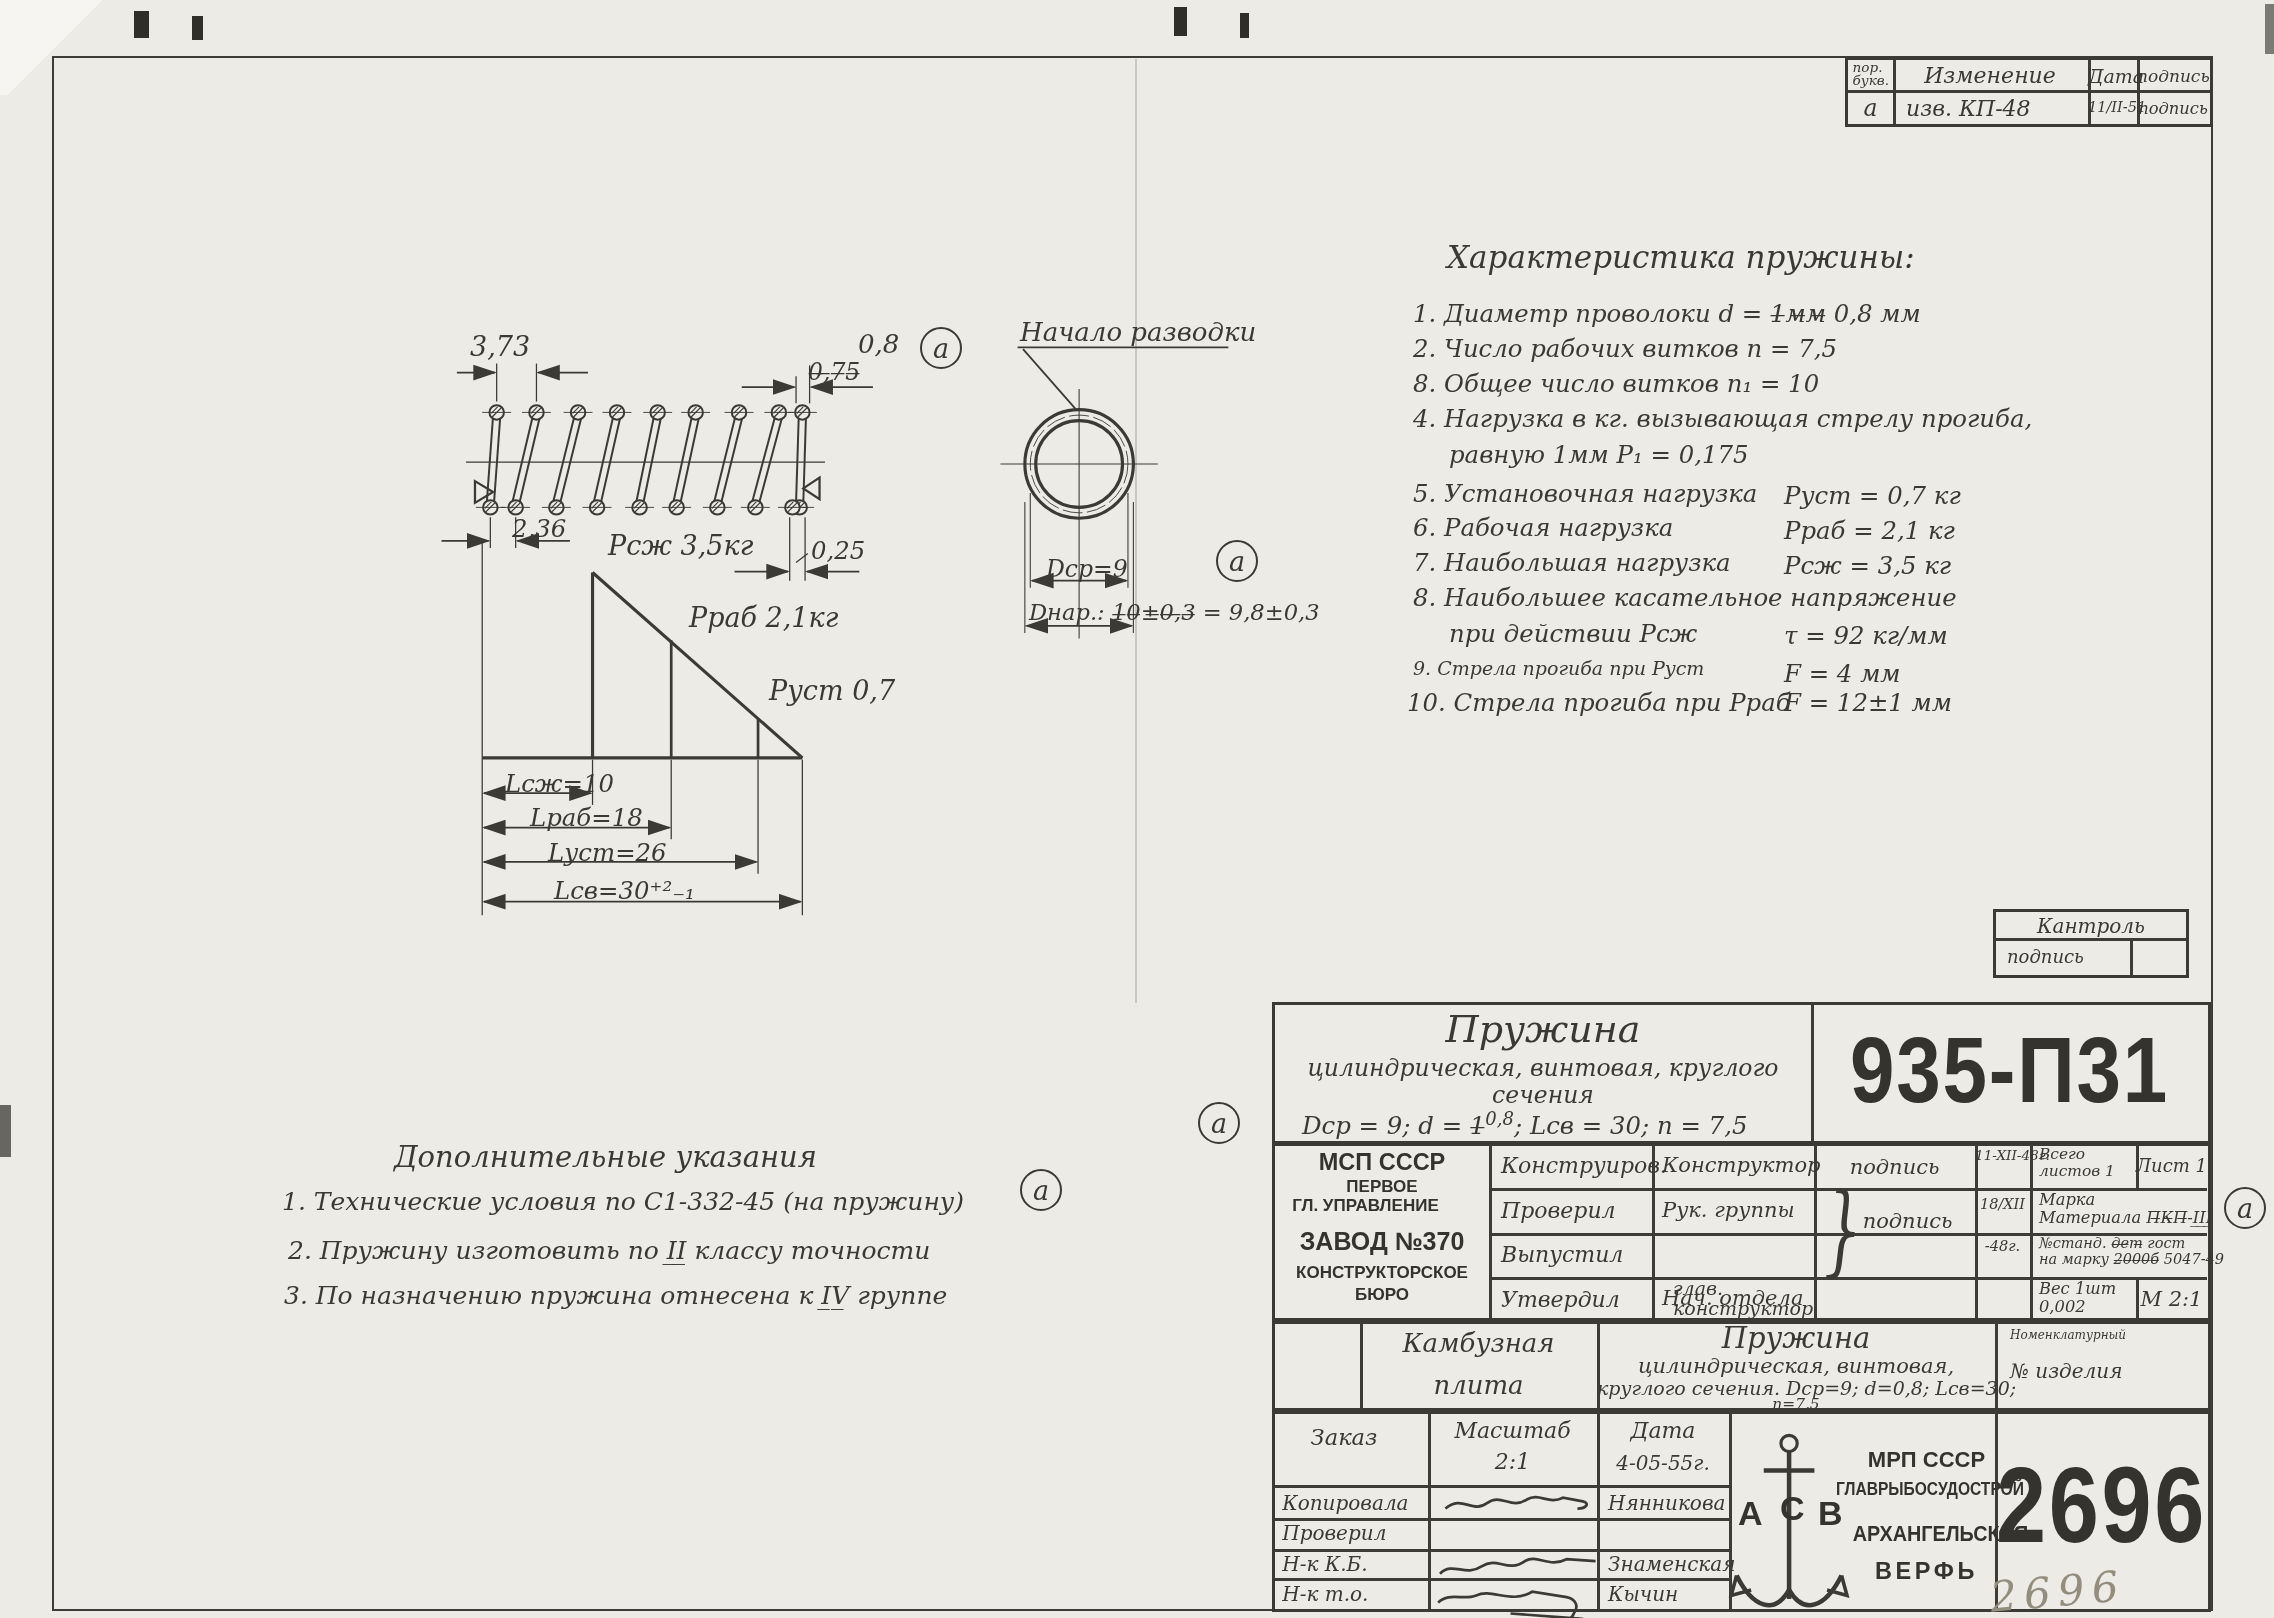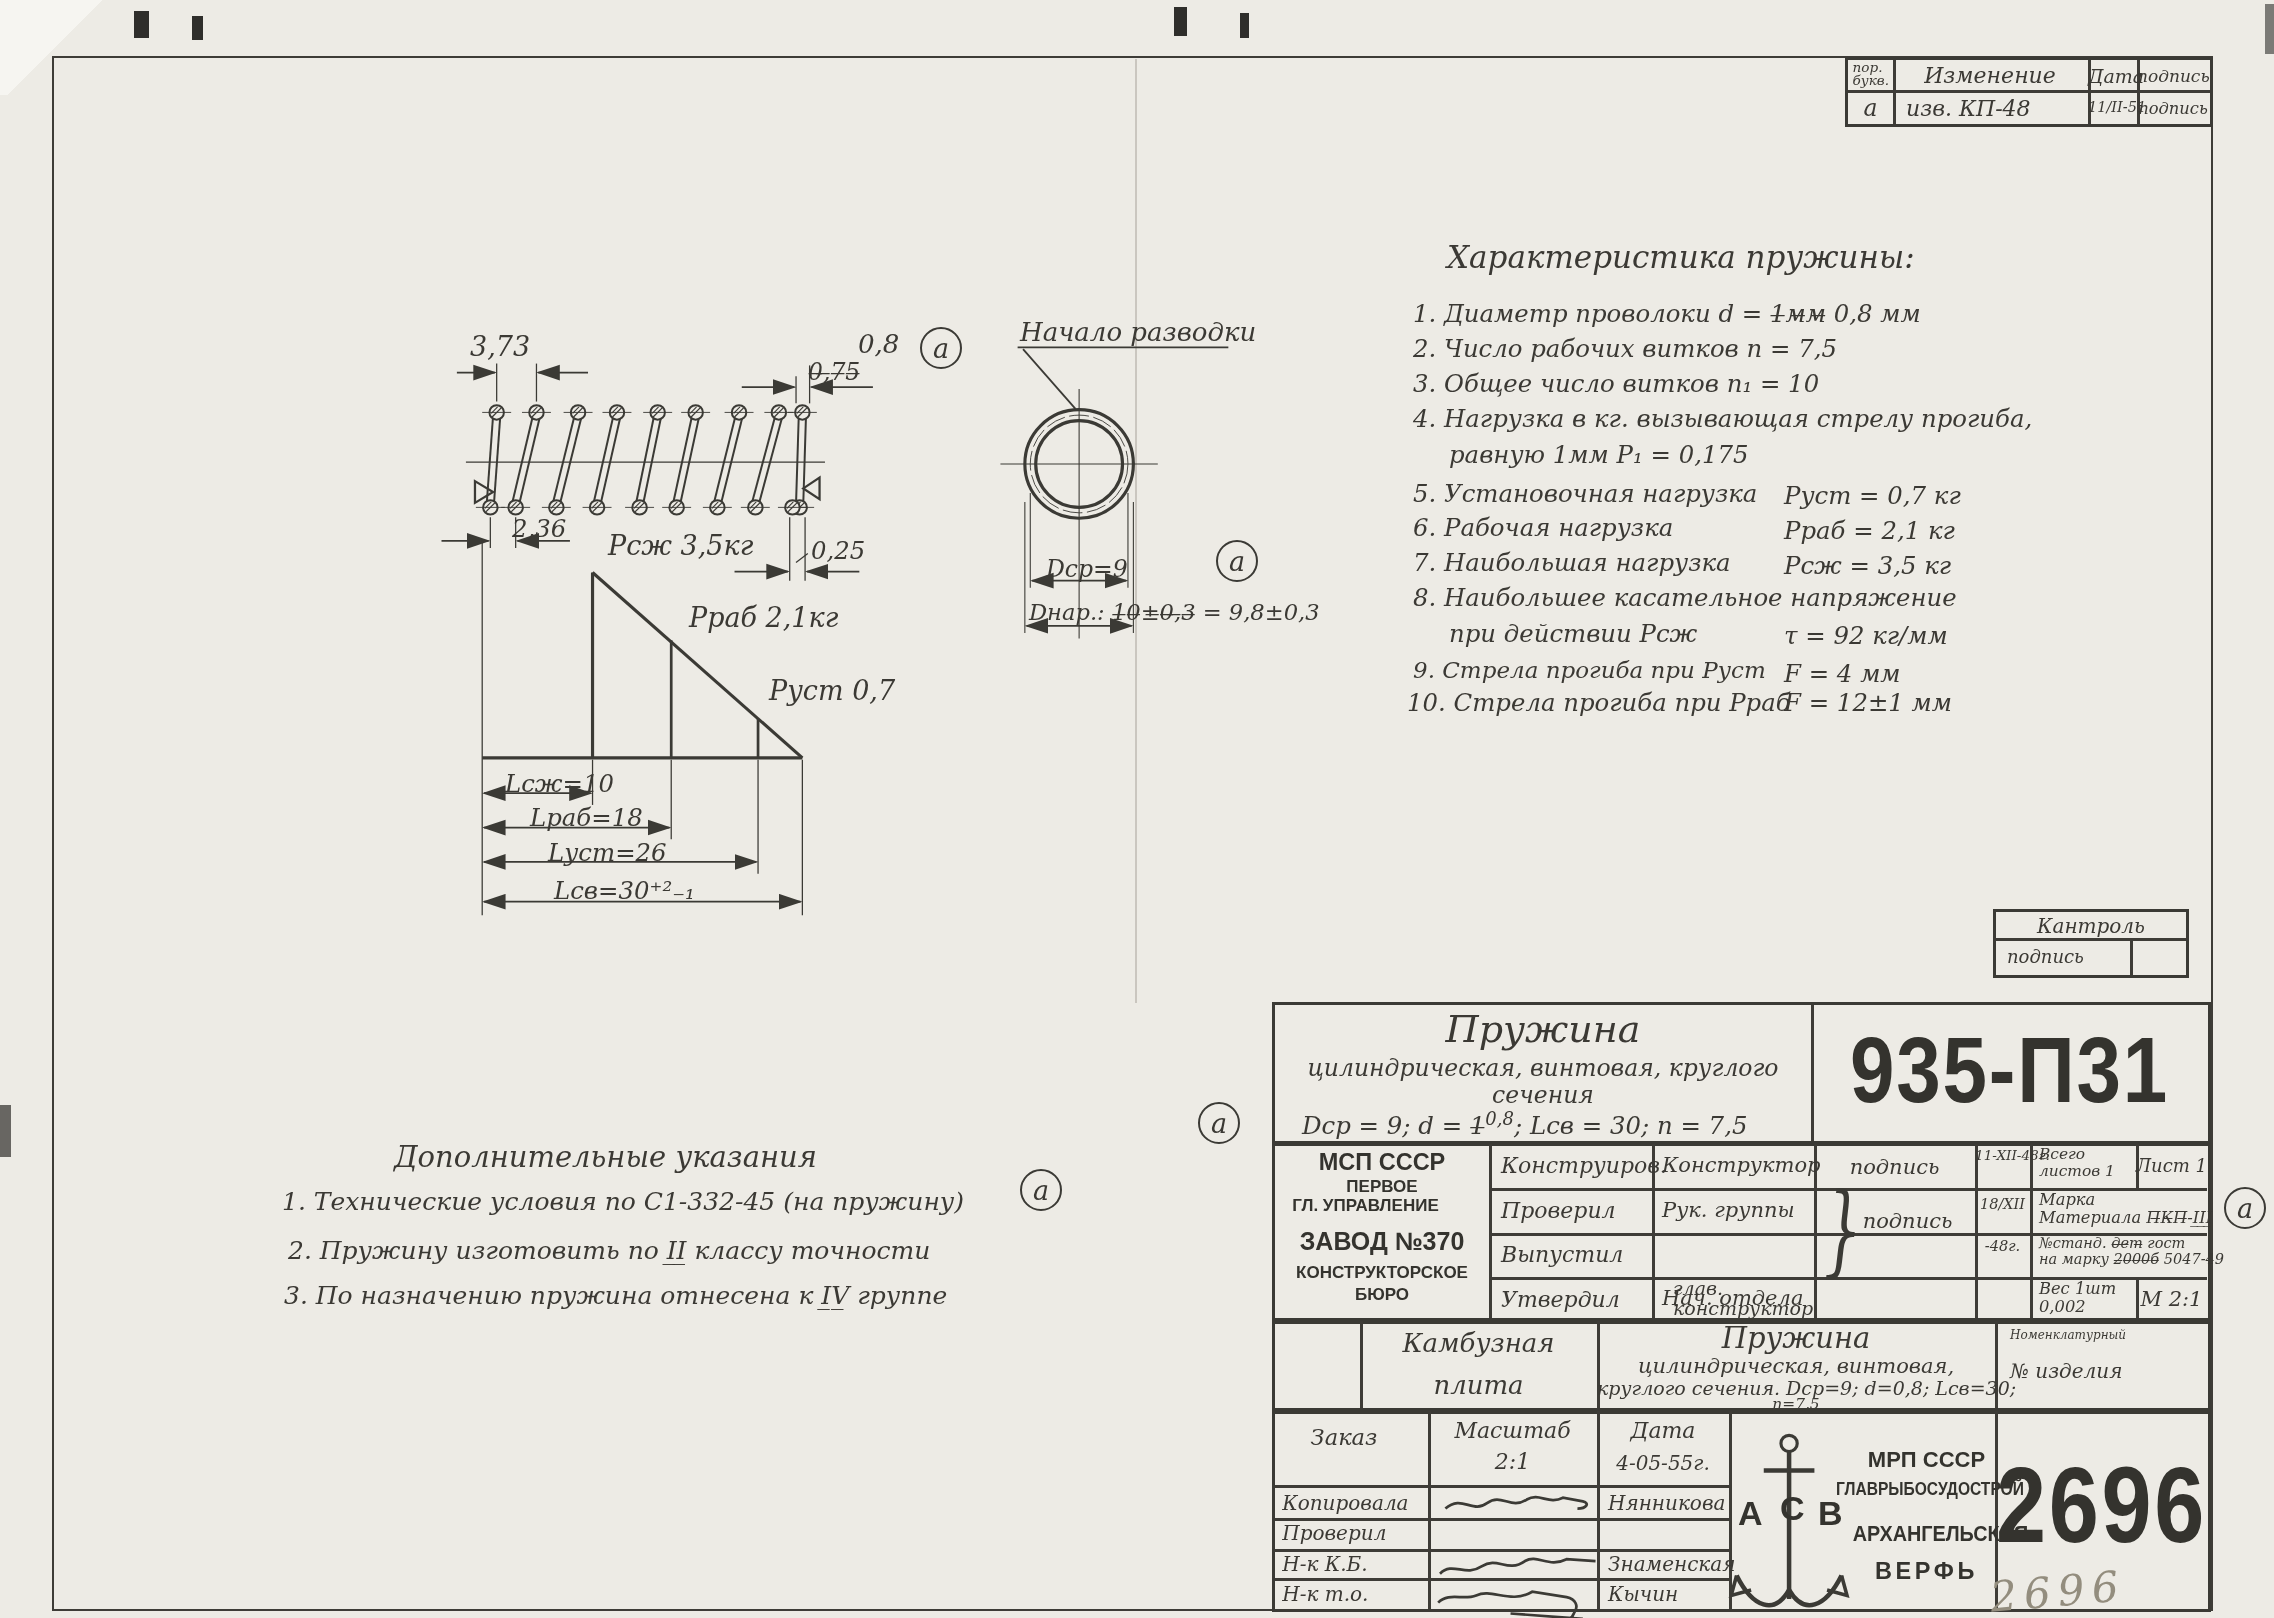--- a/index.html
+++ b/index.html
@@ -243,29 +243,29 @@
 
   <div class="mark" style="left:920px;top:327px;">а</div>
   <div class="mark" style="left:1216px;top:540px;">а</div>
   <div class="mark" style="left:1020px;top:1169px;">а</div>
   <div class="mark" style="left:1198px;top:1102px;">а</div>
   <div class="mark" style="left:2224px;top:1187px;">а</div>
 
   <span class="abs hw" style="left:1447px;top:239px;font-size:31px;">Характеристика пружины:</span>
   <span class="abs hw" style="left:1413px;top:299px;font-size:24.4px;">1. Диаметр проволоки   d = 1̶м̶м̶ 0,8 мм</span>
   <span class="abs hw" style="left:1413px;top:334px;font-size:24.4px;">2. Число рабочих витков   n = 7,5</span>
-  <span class="abs hw" style="left:1413px;top:369px;font-size:24.4px;">3. Общее число витков   n₁ = 10</span>
+  <span class="abs hw" style="left:1413px;top:369px;font-size:24.4px;">8. Общее число витков   n₁ = 10</span>
   <span class="abs hw" style="left:1413px;top:404px;font-size:24.4px;">4. Нагрузка в кг. вызывающая стрелу прогиба,</span>
   <span class="abs hw" style="left:1449px;top:440px;font-size:24.4px;">равную 1мм    Р₁ = 0,175</span>
   <span class="abs hw" style="left:1413px;top:479px;font-size:24.4px;">5. Установочная нагрузка</span>
   <span class="abs hw" style="left:1413px;top:513px;font-size:24.4px;">6. Рабочая нагрузка</span>
   <span class="abs hw" style="left:1413px;top:548px;font-size:24.4px;">7. Наибольшая нагрузка</span>
   <span class="abs hw" style="left:1413px;top:583px;font-size:24.4px;">8. Наибольшее касательное напряжение</span>
   <span class="abs hw" style="left:1449px;top:619px;font-size:24.4px;">при действии    Рсж</span>
-  <span class="abs hw" style="left:1413px;top:657px;font-size:23px;text-align:right;">9. Стрела прогиба при Руст</span>
+  <span class="abs hw" style="left:1413px;top:657px;font-size:19px;text-align:right;">9. Стрела прогиба при Руст</span>
   <span class="abs hw" style="left:1407px;top:688px;font-size:24.4px;">10. Стрела прогиба при Рраб</span>
   <span class="abs hw" style="left:1784px;top:481px;font-size:24.4px;">Руст = 0,7 кг</span>
   <span class="abs hw" style="left:1784px;top:516px;font-size:24.4px;">Рраб = 2,1 кг</span>
   <span class="abs hw" style="left:1784px;top:551px;font-size:24.4px;">Рсж = 3,5 кг</span>
   <span class="abs hw" style="left:1784px;top:621px;font-size:24.4px;">τ = 92 кг/мм</span>
   <span class="abs hw" style="left:1784px;top:659px;font-size:24.4px;">F = 4 мм</span>
   <span class="abs hw" style="left:1784px;top:688px;font-size:24.4px;">F = 12±1 мм</span>
 
   <span class="abs hw" style="left:394px;top:1140px;font-size:29px;">Дополнительные указания</span>
   <span class="abs hw" style="left:282px;top:1187px;font-size:25px;">1. Технические условия по С1-332-45 (на пружину)</span>

